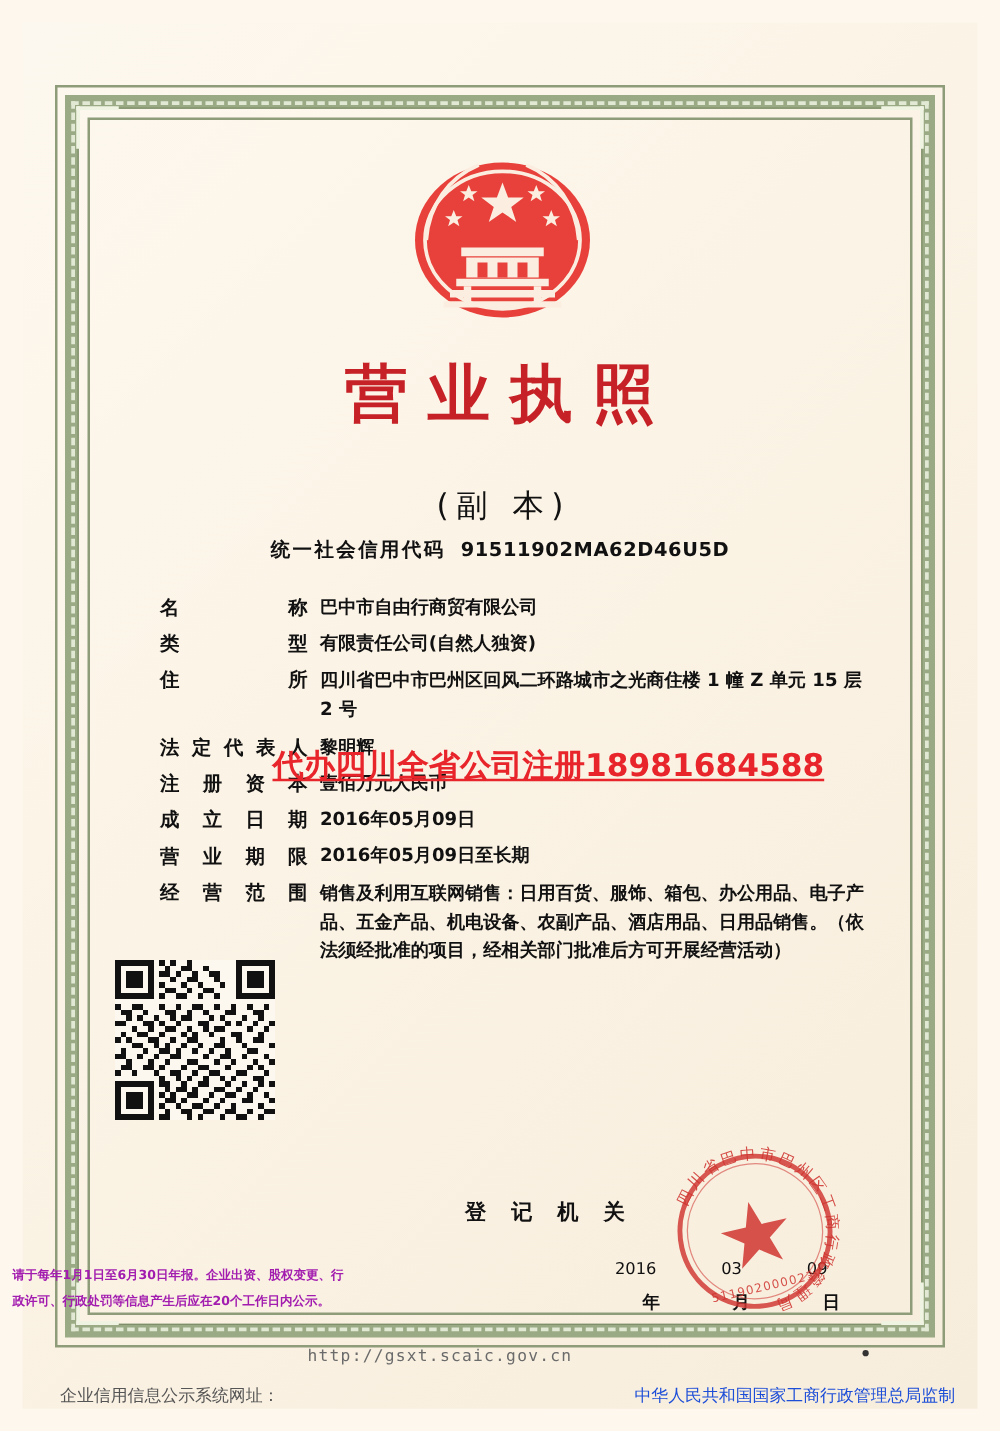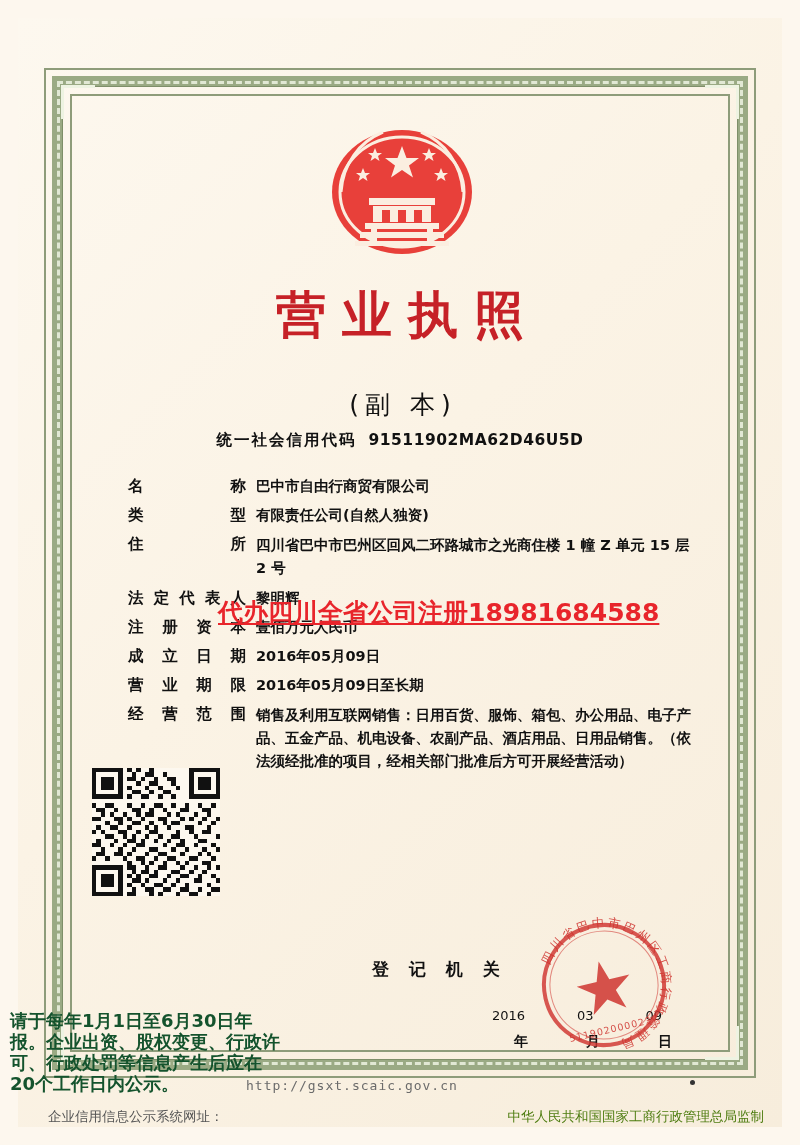--- a/index.html
+++ b/index.html
@@ -222,23 +222,23 @@
     width: 160px; height: 160px;
     transform: rotate(-13deg);
   }
 
   
   #annual-note {
     position: absolute;
     left: 10px; top: 1010px;
     width: 270px;
     font-family: "DejaVu Sans", sans-serif;
-    font-size: 18px;
-    font-weight: bold;
-    color: #14532d;
+    font-size: 10px;
+    font-weight: bold;
+    color: #a21caf;
     line-height: 21px;
   }
   #site-url {
     position: absolute;
     left: 246px; top: 1078px;
     font-family: "DejaVu Sans Mono", monospace;
     font-size: 13px;
     color: #6b6b6b;
     letter-spacing: 1px;
   }
@@ -247,21 +247,21 @@
     left: 48px; top: 1108px;
     font-family: "DejaVu Sans", sans-serif;
     font-size: 13.5px;
     color: #555;
   }
   #footer-right {
     position: absolute;
     right: 36px; top: 1108px;
     font-family: "DejaVu Sans", sans-serif;
     font-size: 13.5px;
-    color: #4d7c0f;
+    color: #1d4ed8;
   }
   #footer-dot {
     position: absolute;
     left: 690px; top: 1080px;
     width: 5px; height: 5px;
     background: #333;
     border-radius: 50%;
   }
 </style>
 </head>

